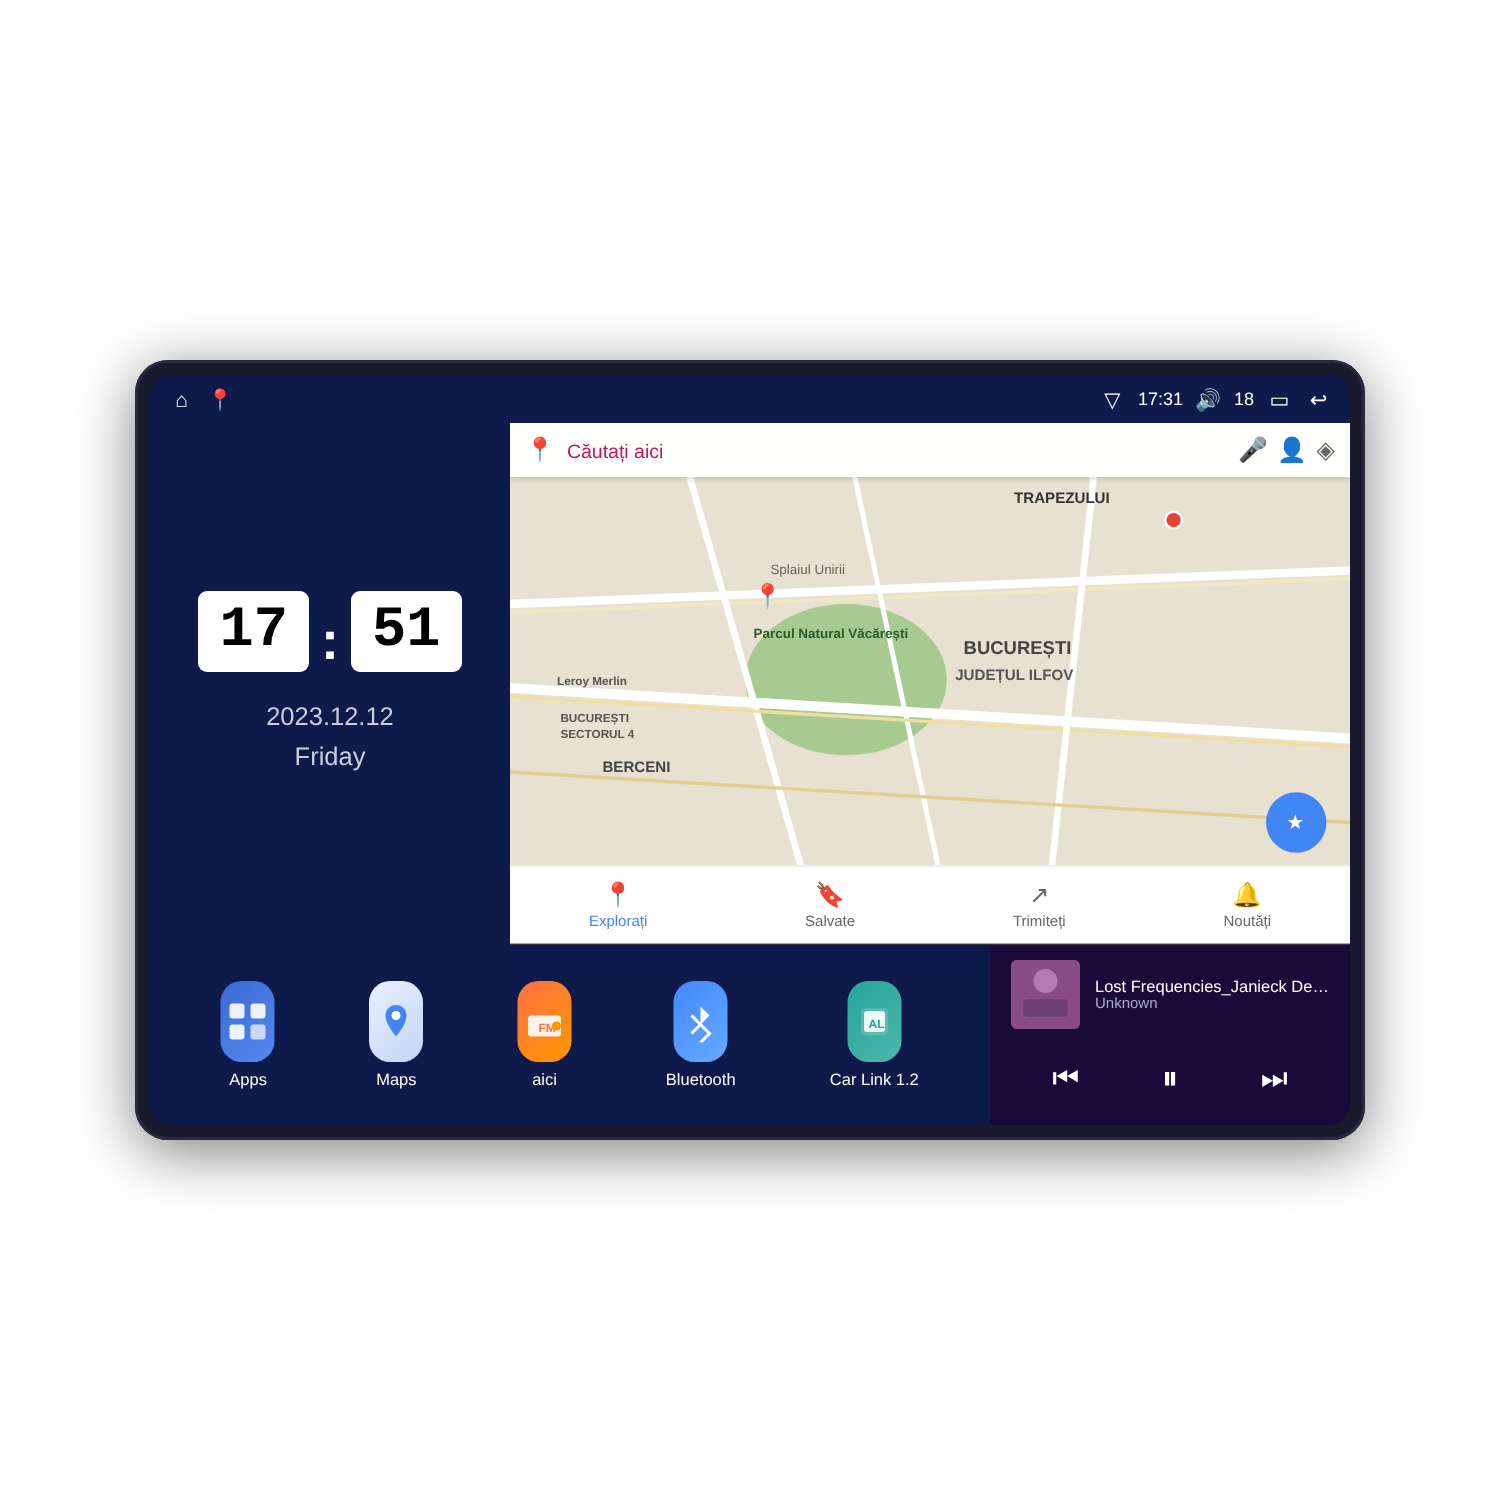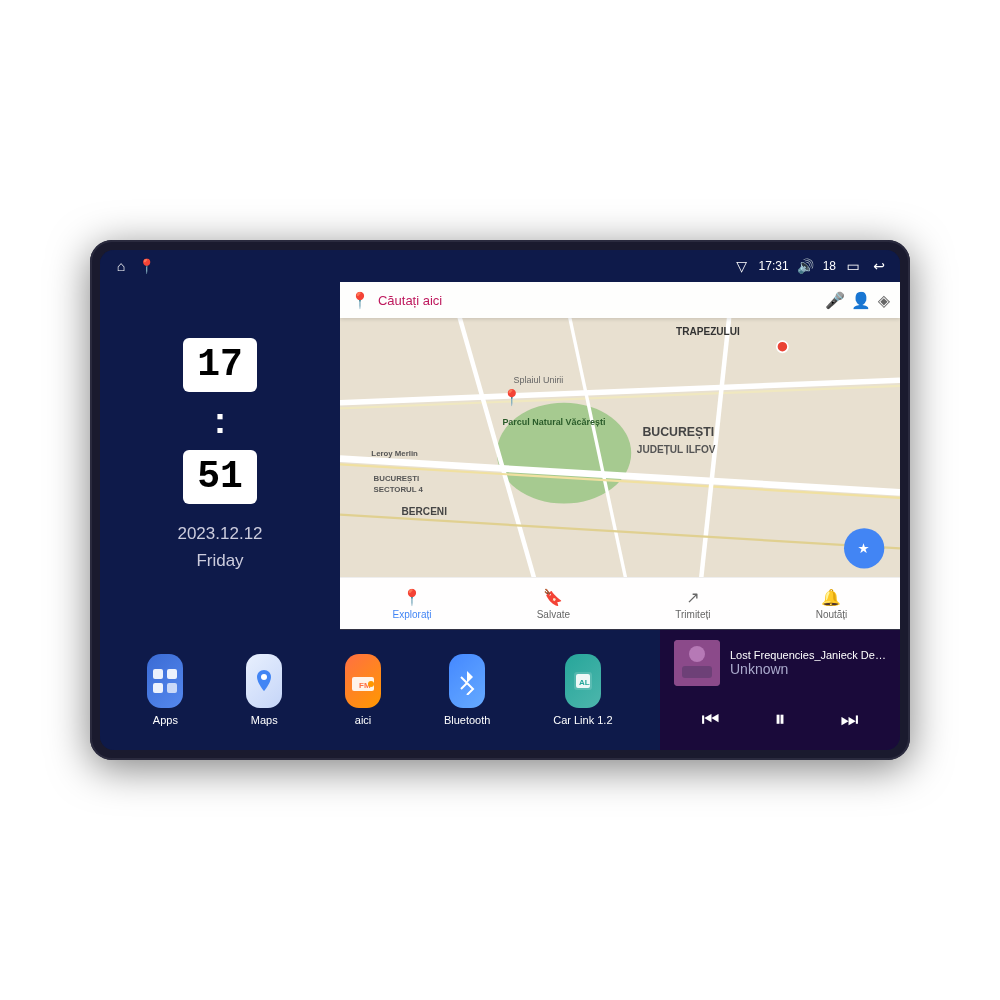--- a/index.html
+++ b/index.html
@@ -88,23 +88,22 @@
       display: flex;
       flex-direction: column;
       align-items: center;
       justify-content: center;
       padding: 16px;
       flex-shrink: 0;
     }
     .clock-display {
       display: flex;
       gap: 8px;
-      align-items: center;
+      align-items: flex-end;
       margin-bottom: 16px;
-      flex-direction: column;
     }
     .clock-digit-block {
       background: #ffffff;
       color: #000000;
       border-radius: 6px;
       padding: 8px 14px;
       font-size: 38px;
       font-weight: bold;
       font-family: 'Courier New', monospace;
       line-height: 1;
@@ -262,21 +261,21 @@
     }
     .music-title {
       color: #ffffff;
       font-size: 11px;
       white-space: nowrap;
       overflow: hidden;
       text-overflow: ellipsis;
     }
     .music-artist {
       color: #aaaacc;
-      font-size: 14px;
+      font-size: 10px;
     }
     .music-controls {
       display: flex;
       align-items: center;
       justify-content: space-around;
       padding: 4px 0;
     }
     .ctrl-btn {
       color: #ffffff;
       font-size: 20px;

